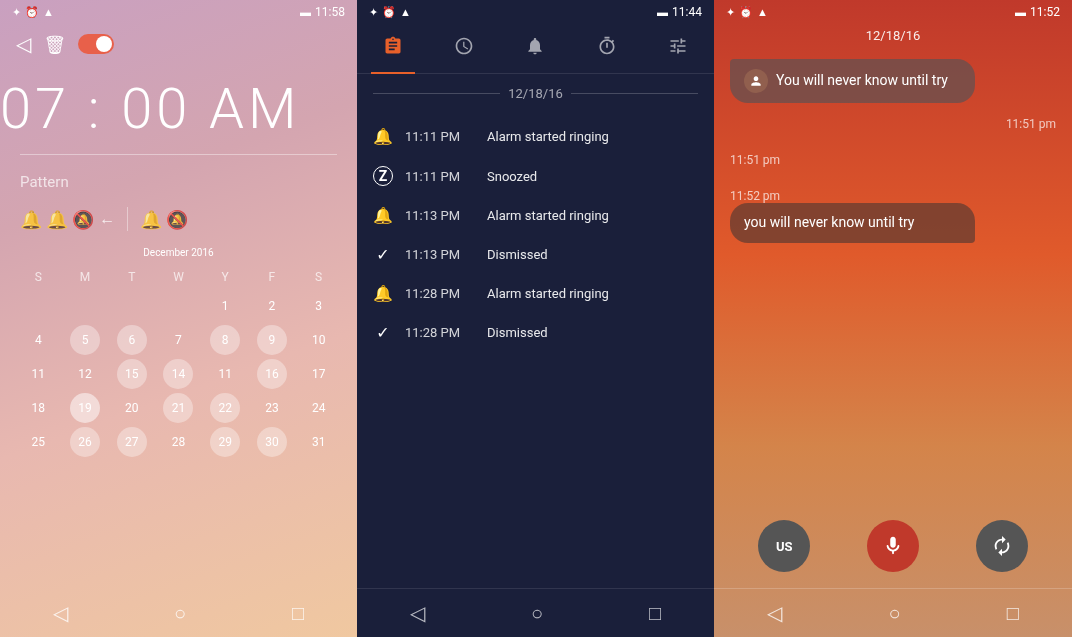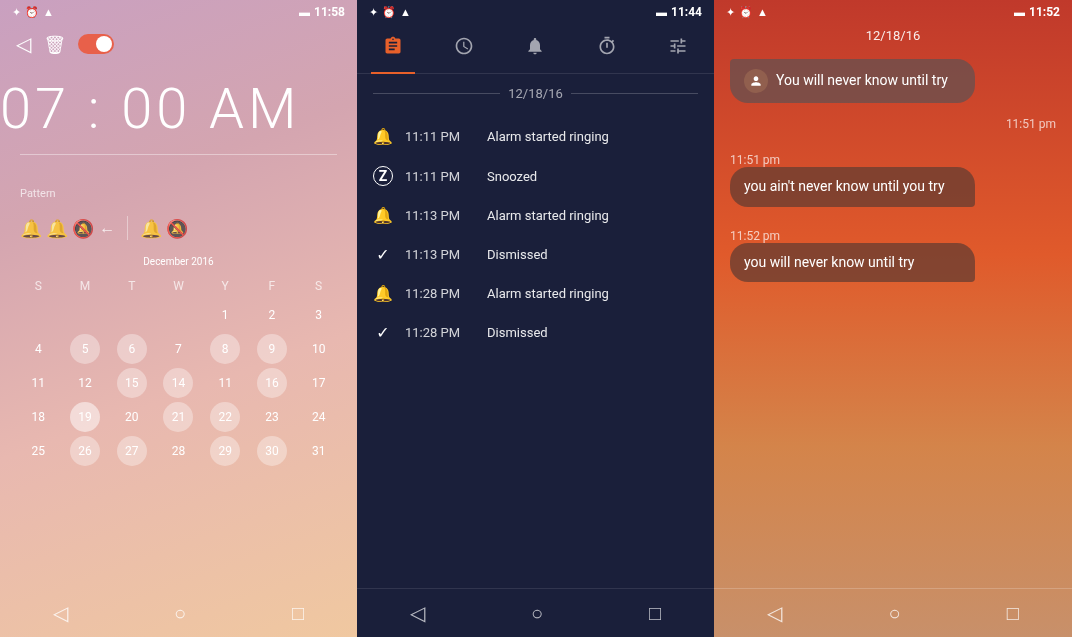--- a/index.html
+++ b/index.html
@@ -31,21 +31,21 @@
       color: white;
       height: 24px;
     }
 
     .status-bar-left, .status-bar-right {
       display: flex;
       align-items: center;
       gap: 4px;
     }
 
-    .status-time { font-weight: bold; font-size: 12px; }
+    .status-time { font-weight: normal; font-size: 12px; }
 
     .alarm-header {
       display: flex;
       align-items: center;
       padding: 8px 16px;
       gap: 12px;
     }
 
     .back-btn {
       color: white;
@@ -109,22 +109,22 @@
     }
 
     .repeat-label {
       color: white;
       font-size: 15px;
       font-weight: 500;
     }
 
     .repeat-pattern {
       color: rgba(255,255,255,0.7);
-      font-size: 11px;
-      margin-top: 16px;
+      font-size: 15px;
+      margin-top: 2px;
     }
 
     .day-icons {
       display: flex;
       align-items: center;
       padding: 8px 20px;
       gap: 4px;
     }
 
     .day-icon-group {
@@ -650,32 +650,42 @@
             <path d="M12 12c2.21 0 4-1.79 4-4s-1.79-4-4-4-4 1.79-4 4 1.79 4 4 4zm0 2c-2.67 0-8 1.34-8 4v2h16v-2c0-2.66-5.33-4-8-4z"></path>
           </svg>
         </div>
         <span>You will never know until try</span>
       </div>
       <div class="message-time right">11:51 pm</div>
     </div>
 
     <div>
       <div class="message-time left">11:51 pm</div>
-      <div class="message-bubble message-outgoing">
-        <span>you ain't never know until you try</span>
-      </div>
     </div>
 
     <div>
       <div class="message-time left">11:52 pm</div>
       <div class="message-bubble message-outgoing">
         <span>you will never know until try</span>
       </div>
     </div>
   </div>
 
+  <div class="chat-input-bar">
+    <div class="chat-btn lang">US</div>
+    <div class="chat-btn mic">
+      <svg width="22" height="22" viewBox="0 0 24 24" fill="white">
+        <path d="M12 14c1.66 0 3-1.34 3-3V5c0-1.66-1.34-3-3-3S9 3.34 9 5v6c0 1.66 1.34 3 3 3zm5.91-3c-.49 0-.9.36-.98.85C16.52 14.2 14.47 16 12 16s-4.52-1.8-4.93-4.15c-.08-.49-.49-.85-.98-.85-.61 0-1.09.54-1 1.14.49 3 2.89 5.35 5.91 5.78V20c0 .55.45 1 1 1s1-.45 1-1v-2.08c3.02-.43 5.42-2.78 5.91-5.78.1-.6-.39-1.14-1-1.14z"></path>
+      </svg>
+    </div>
+    <div class="chat-btn refresh">
+      <svg width="22" height="22" viewBox="0 0 24 24" fill="white">
+        <path d="M12 6v3l4-4-4-4v3c-4.42 0-8 3.58-8 8 0 1.57.46 3.03 1.24 4.26L6.7 14.8c-.45-.83-.7-1.79-.7-2.8 0-3.31 2.69-6 6-6zm6.76 1.74L17.3 9.2c.44.84.7 1.79.7 2.8 0 3.31-2.69 6-6 6v-3l-4 4 4 4v-3c4.42 0 8-3.58 8-8 0-1.57-.46-3.03-1.24-4.26z"></path>
+      </svg>
+    </div>
+  </div>
 
   <div class="nav-bar">
     <span class="nav-icon">◁</span>
     <span class="nav-icon">○</span>
     <span class="nav-icon">□</span>
   </div>
 </div>
 
 </body></html>

